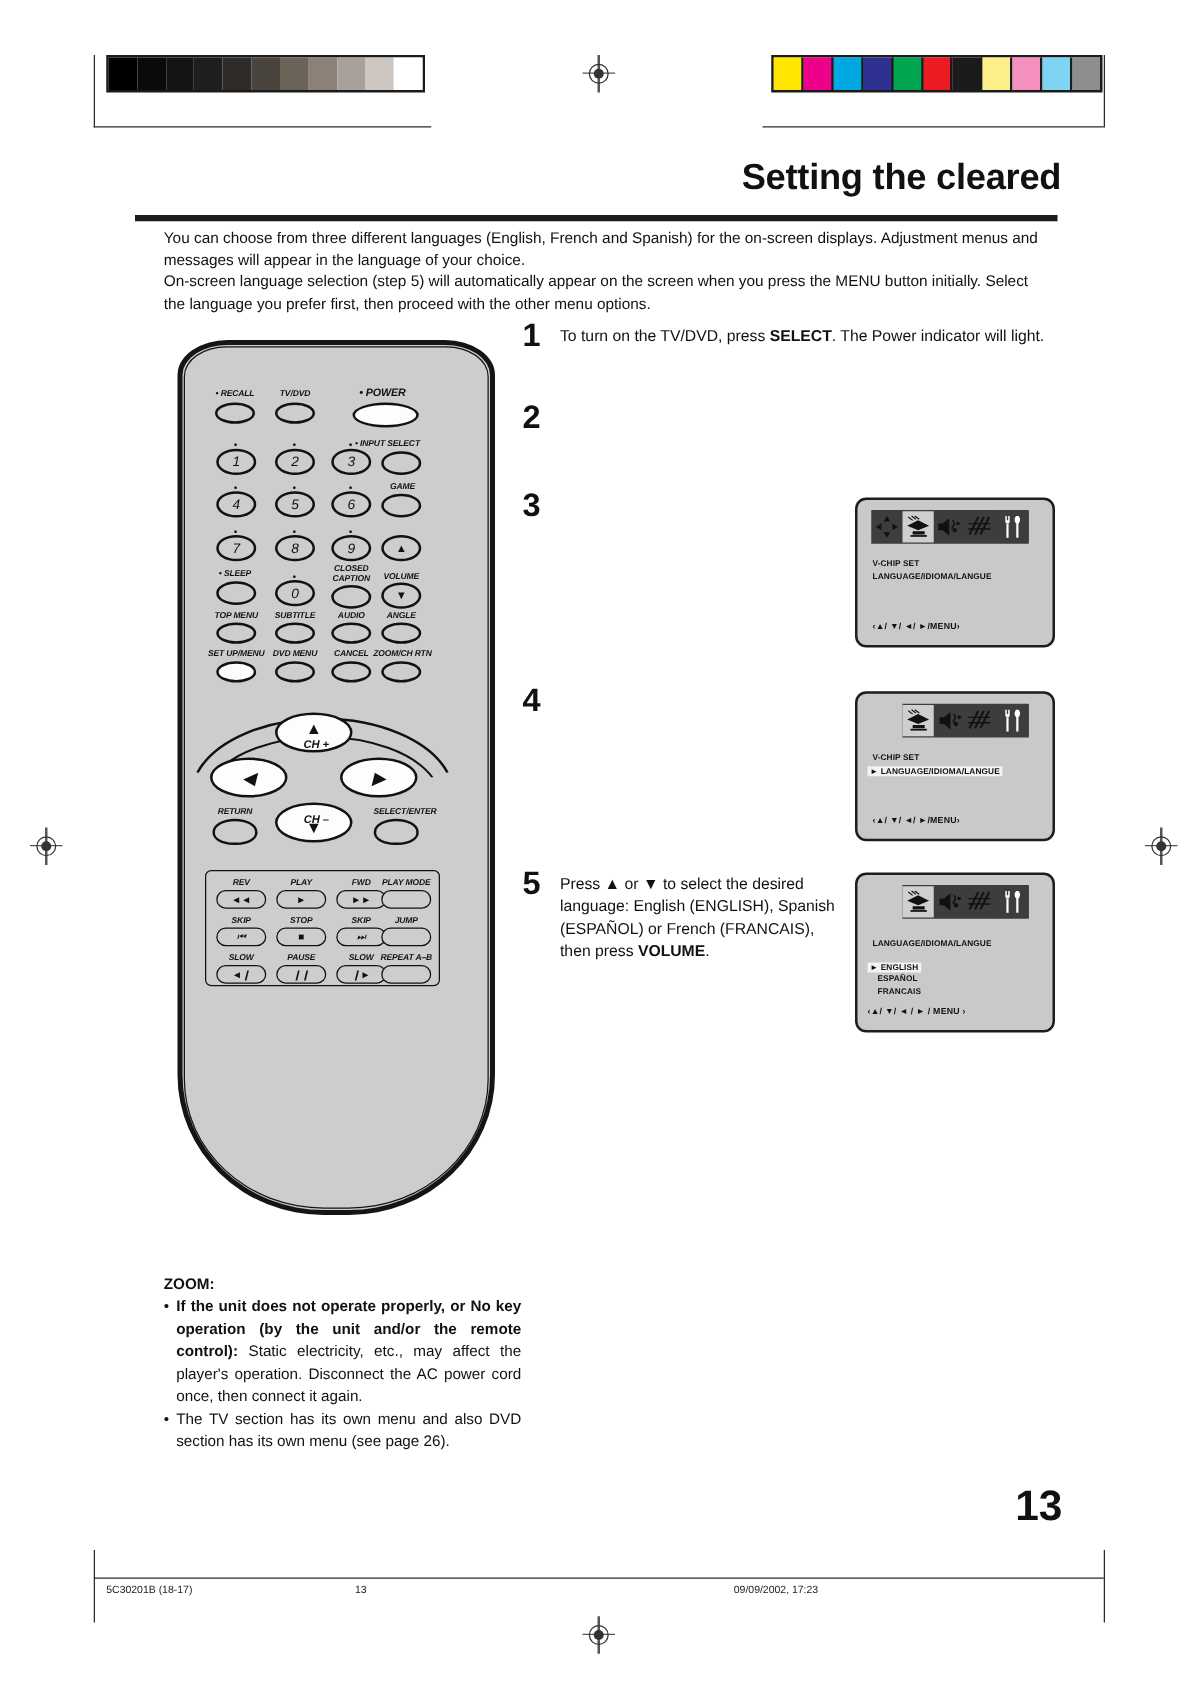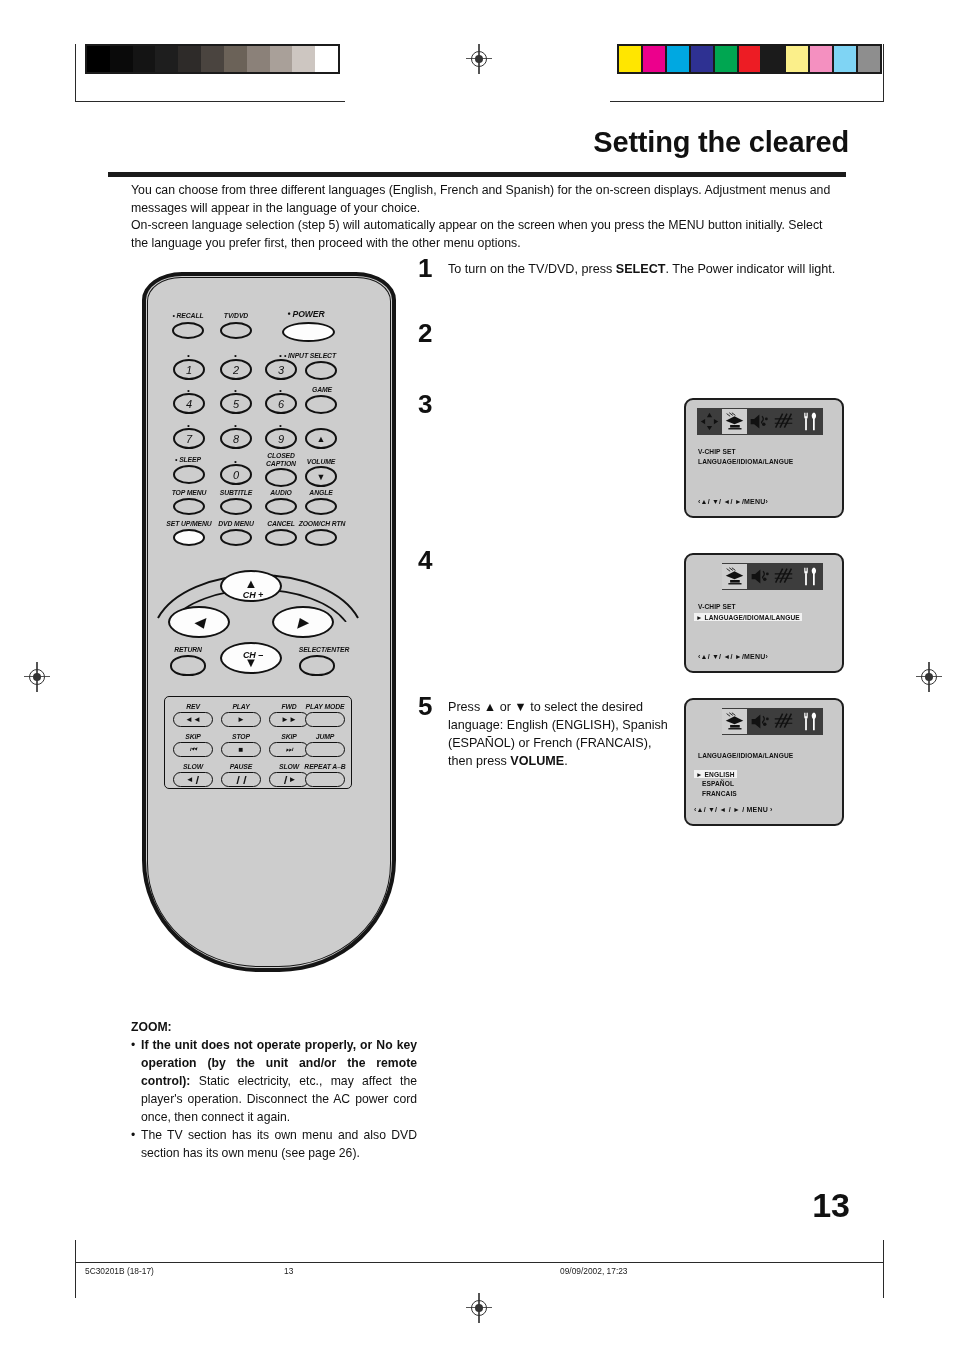--- a/index.html
+++ b/index.html
@@ -203,21 +203,21 @@
   .bignum {
     position: absolute; right: 104px; top: 1186px;
     font-size: 34px; font-weight: bold; color: #111;
   }
 
   
   .foot-rule { position: absolute; left: 75px; top: 1262px; width: 808px; height: 1.4px; background: #2a2a2a; }
   .foot { position: absolute; top: 1266px; font-size: 8.4px; color: #222; }
   .foot-code { left: 85px; }
   .foot-page { left: 284px; }
-  .foot-date { left: 560px; }
+  .foot-date { left: 587px; }
 </style>
 </head>
 <body>
 
 <div id="page">
 
   <div class="crop-v" style="left:75px; top:44px; height:58px;"></div>
   <div class="crop-v" style="left:883px; top:44px; height:58px;"></div>
   <div class="crop-v" style="left:75px; top:1240px; height:58px;"></div>
   <div class="crop-v" style="left:883px; top:1240px; height:58px;"></div>

